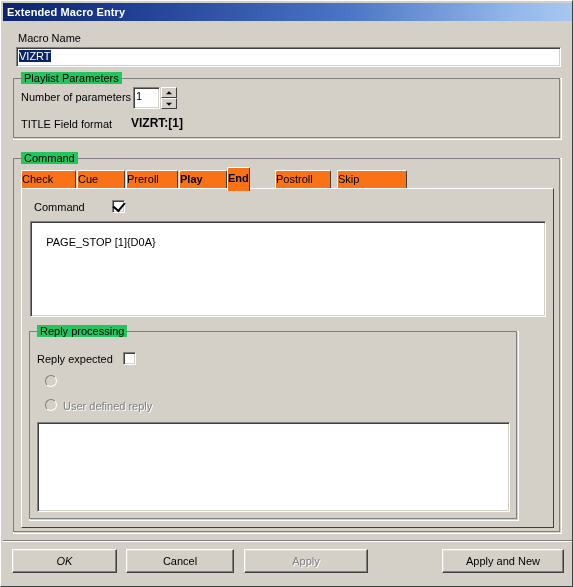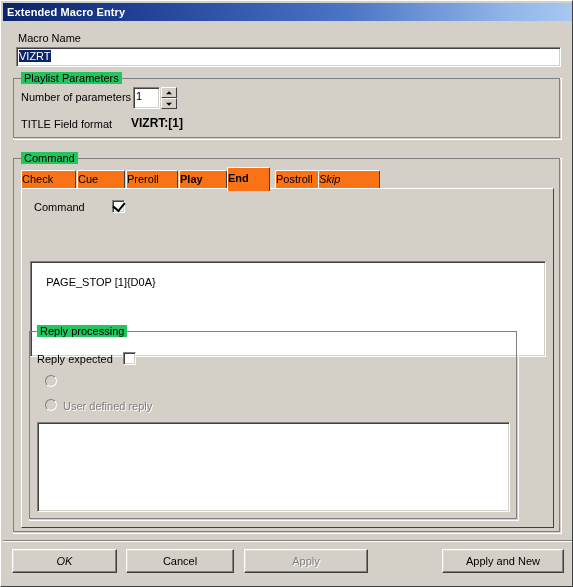--- a/index.html
+++ b/index.html
@@ -280,34 +280,34 @@
   <div class="groupbox" style="left:12px; top:157px; width:549px; height:376px;">
     <div class="gb-inner"></div>
     <div class="gb-title">Command</div>
   </div>
 
   <div id="tabstrip">
     <div class="tab" style="left:0px;   width:55px;">Check</div>
     <div class="tab" style="left:56px;  width:48px;">Cue</div>
     <div class="tab" style="left:105px; width:52px;">Preroll</div>
     <div class="tab bold" style="left:158px; width:48px;">Play</div>
-    <div class="tab active" style="left:206px; width:43px;">End</div>
+    <div class="tab active" style="left:206px; width:23px;">End</div>
     <div class="tab" style="left:254px; width:56px;">Postroll</div>
-    <div class="tab" style="left:297px; width:62px;font-style:italic;">Skip</div>
+    <div class="tab" style="left:316px; width:70px;">Skip</div>
   </div>
 
   <div id="tabpage"></div>
 
   <div class="label" style="left:33px; top:200px;">Command</div>
 
   <div class="checkbox" style="left:111px; top:199px;">
     <div class="tick"></div>
   </div>
 
-  <div class="textarea" style="left:29px; top:220px; width:516px; height:96px;margin-top:40px;">
+  <div class="textarea" style="left:29px; top:220px; width:516px; height:96px;">
     <span>PAGE_STOP [1]{D0A}</span>
   </div>
 
   <div class="groupbox" style="left:28px; top:330px; width:490px; height:190px;">
     <div class="gb-inner"></div>
     <div class="gb-title">Reply processing</div>
   </div>
 
   <div class="label" style="left:36px; top:352px;">Reply expected</div>
 

